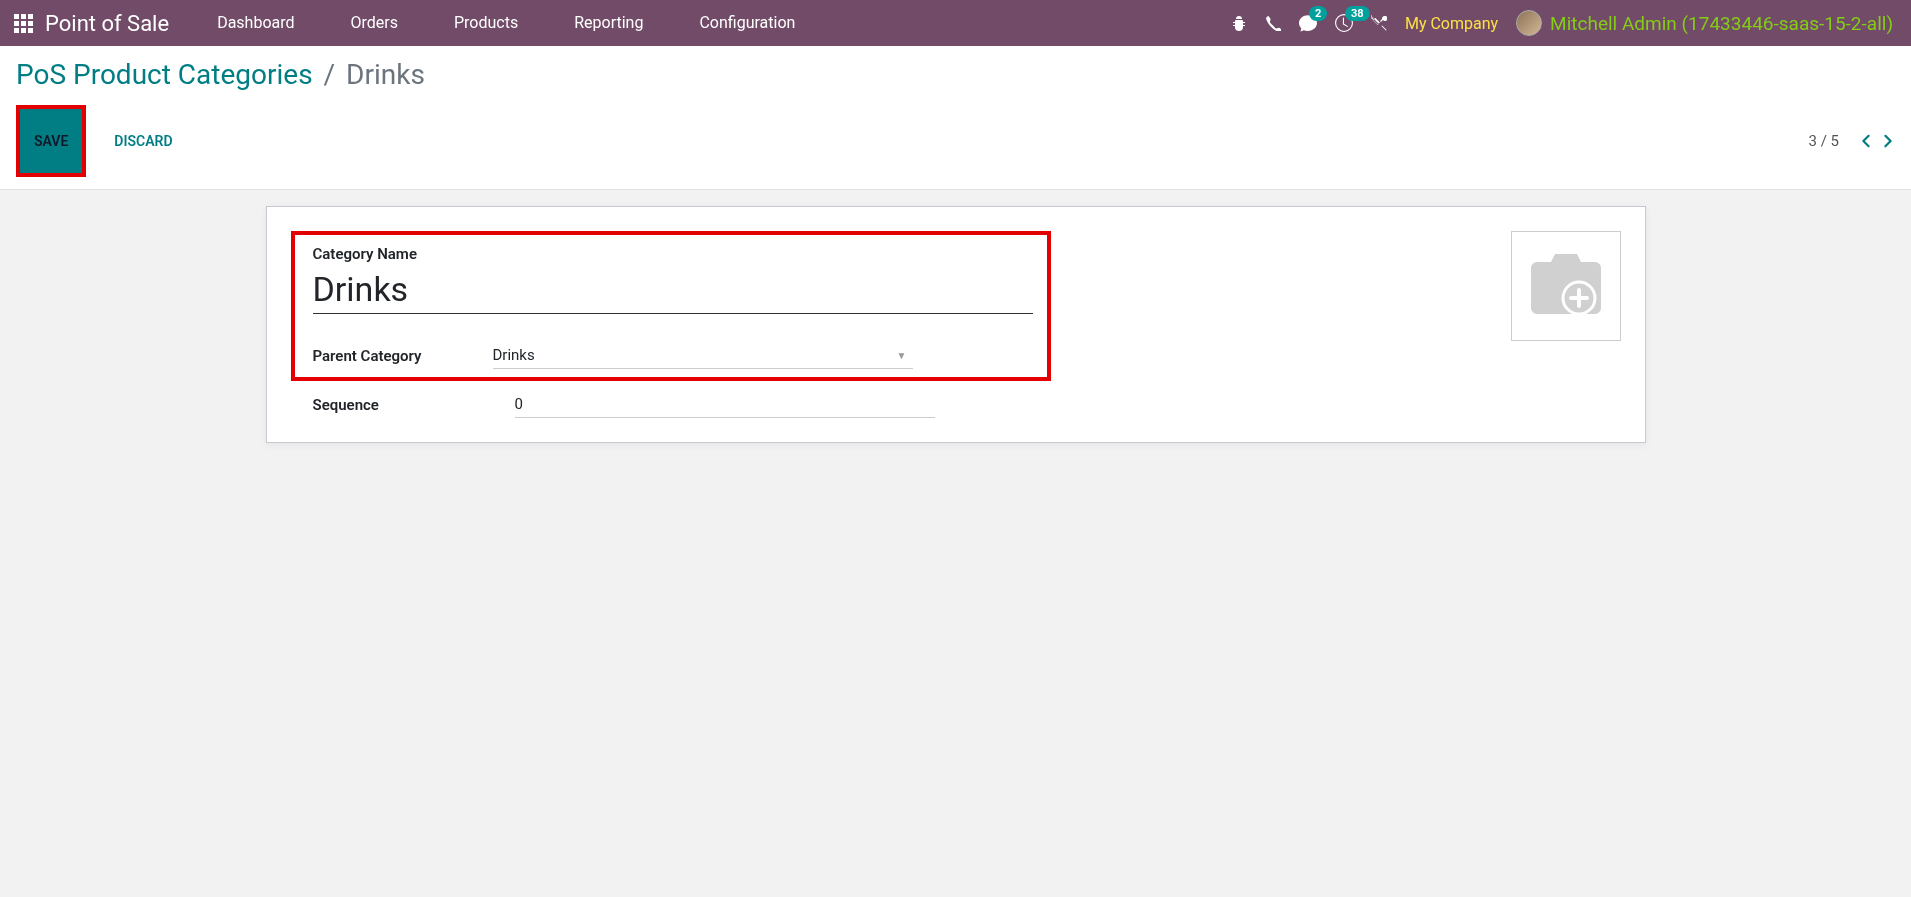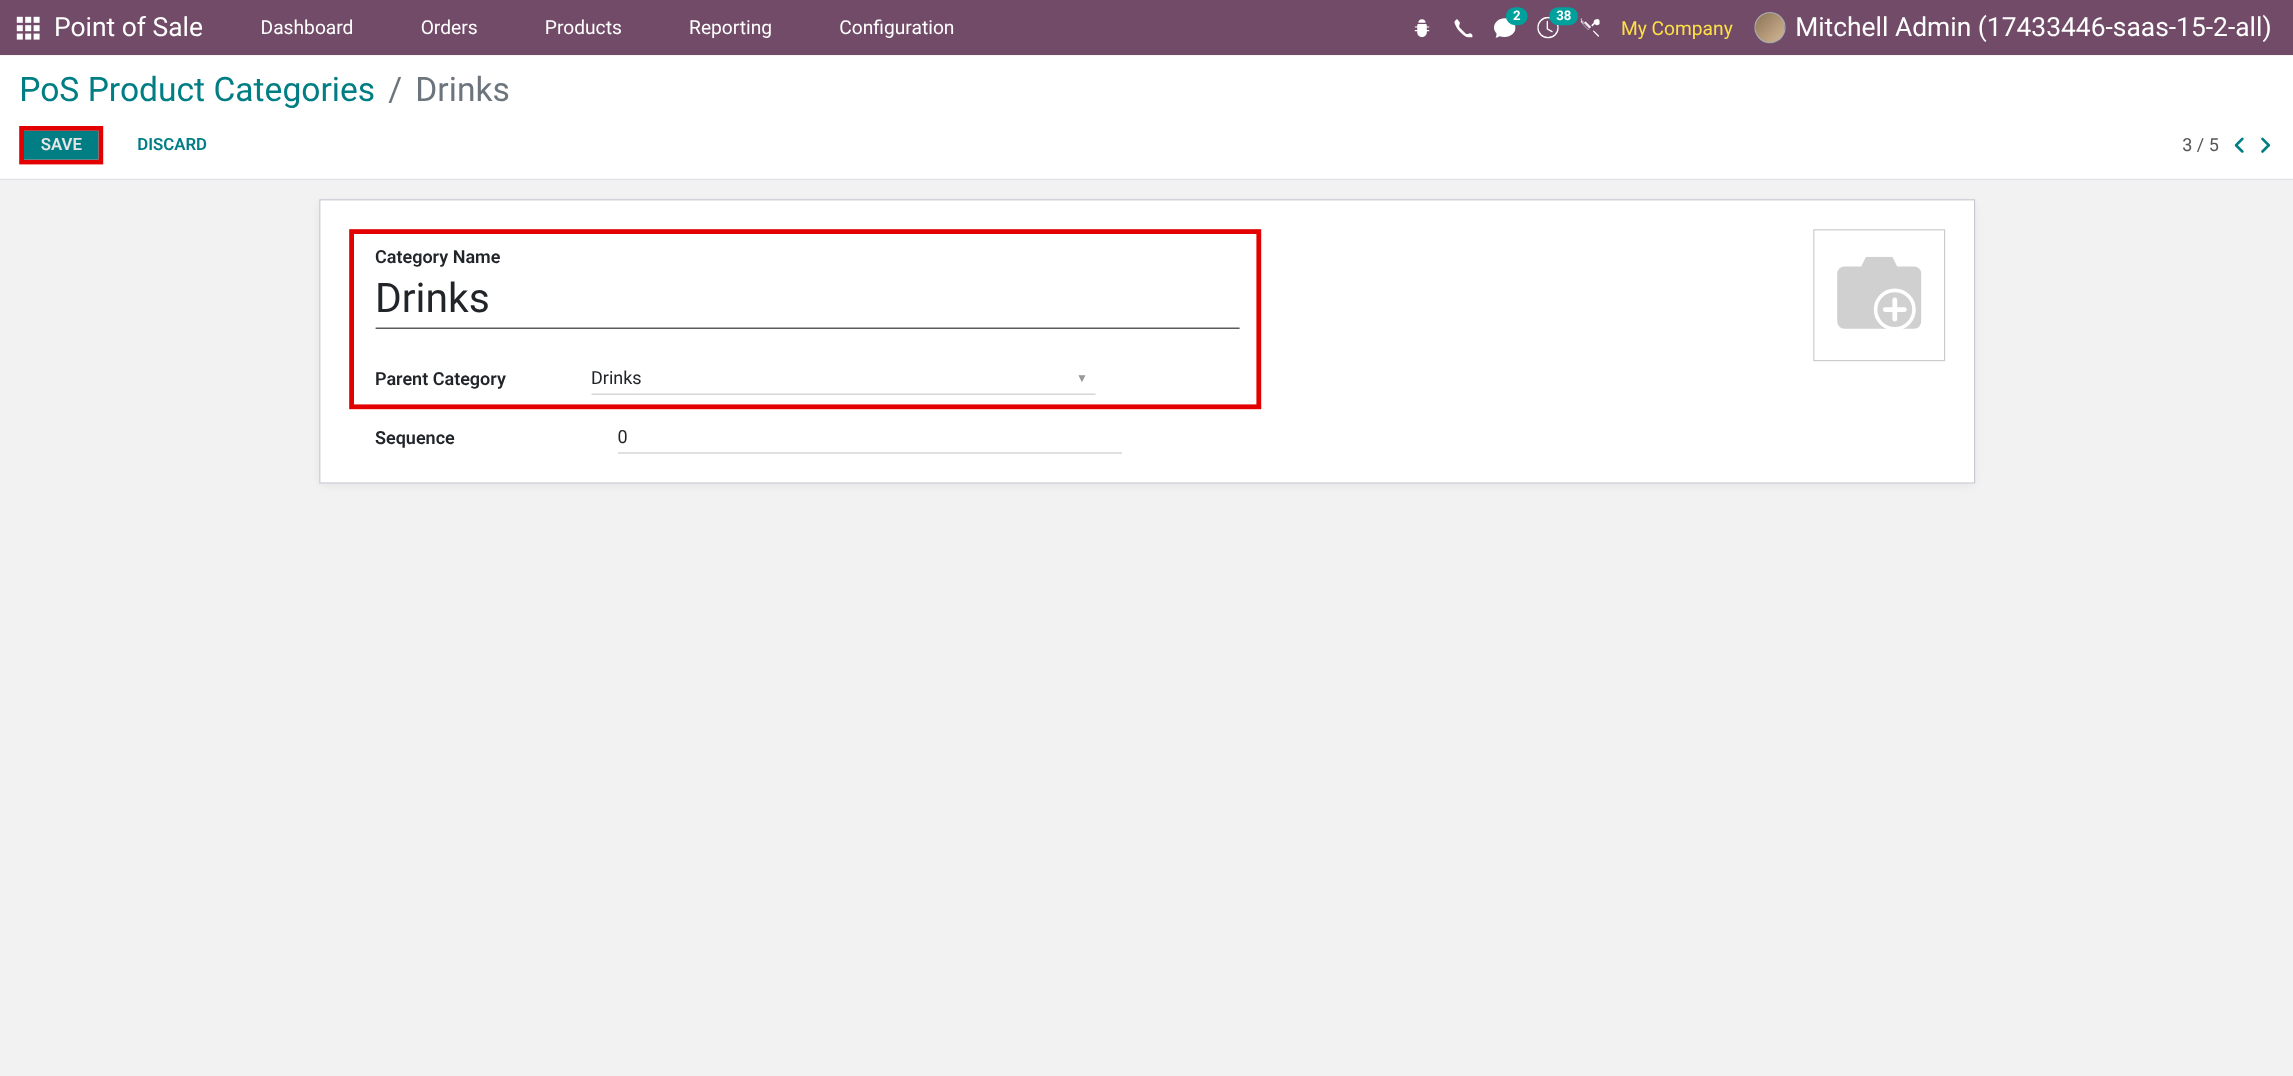--- a/index.html
+++ b/index.html
@@ -89,22 +89,22 @@
   margin-right: 10px;
 }
 .avatar {
   width: 26px;
   height: 26px;
   border-radius: 50%;
   background: linear-gradient(135deg, #8b7355 0%, #d4b896 100%);
   border: 1px solid #aaa;
 }
 .user-name {
-  color: #ffffff;
-  font-size: 22px;
+  color: #84cc16;
+  font-size: 19px;
 }
 .control-panel {
   background: white;
   border-bottom: 1px solid #dee2e6;
   padding: 12px 16px;
 }
 .breadcrumb {
   font-size: 28px;
   margin-bottom: 14px;
 }
@@ -129,40 +129,40 @@
   display: flex;
   align-items: center;
   gap: 14px;
 }
 .btn-save-wrapper {
   border: 4px solid #e30000;
   display: inline-block;
 }
 .btn-save {
   background: #017e84;
-  color: #e5e5e5;
-  border: none;
-  padding: 4px 14px;
+  color: #0f172a;
+  border: none;
+  padding: 24px 14px;
   font-size: 14px;
   font-weight: 600;
   cursor: pointer;
 }
 .btn-discard {
   background: transparent;
   color: #017e84;
   border: none;
   padding: 8px 14px;
   font-size: 14px;
   font-weight: 600;
   cursor: pointer;
 }
 .cp-right {
   display: flex;
   align-items: center;
-  gap: 10px;
+  gap: 20px;
 }
 .pager {
   color: #555;
   font-size: 15px;
 }
 .pager-btns {
   display: flex;
   gap: 8px;
 }
 .pager-btn {

